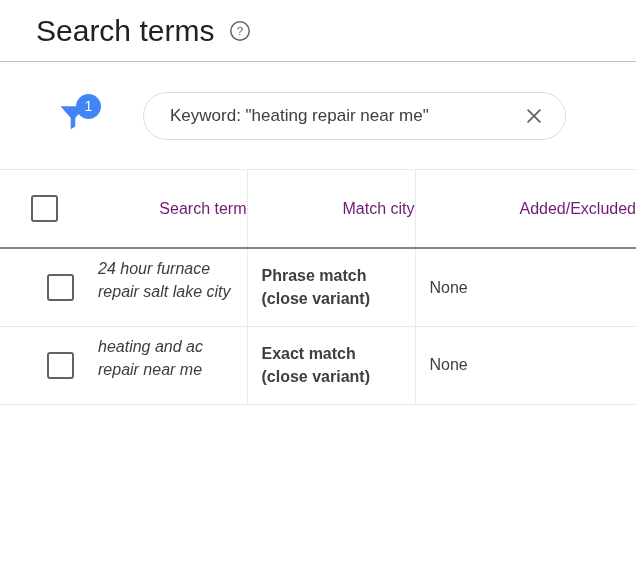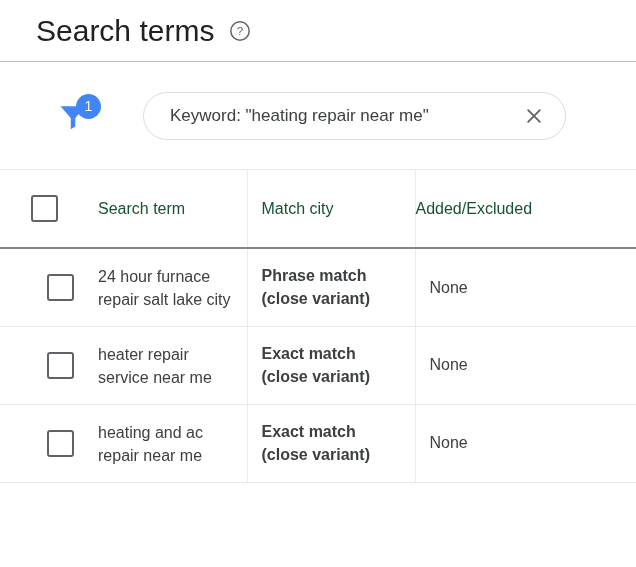--- a/index.html
+++ b/index.html
@@ -112,24 +112,24 @@
     border-collapse: collapse;
     table-layout: fixed;
   }
   .data-table col.c-check { width: 90px; }
   .data-table col.c-term  { width: 157px; }
   .data-table col.c-match { width: 168px; }
   .data-table col.c-added { width: 221px; }
 
   .data-table thead th {
     height: 78px;
-    text-align: left;
+    text-align: right;
     font-weight: 400;
     font-size: 16px;
-    color: #14532d;
+    color: #701a75;
     vertical-align: middle;
     padding: 0;
     border-bottom: 2px solid #80868b;
     border-right: 1px solid #e8eaed;
   }
   .data-table thead th.col-check { border-right: none; }
   .data-table thead th.col-added { border-right: none; }
   .data-table thead th.col-term  { padding-left: 8px; }
   .data-table thead th.col-match { padding-left: 14px; }
   .data-table thead th.col-added { }
@@ -138,21 +138,21 @@
     vertical-align: middle;
     padding: 16px;
     border-bottom: 1px solid #e8eaed;
     border-right: 1px solid #e8eaed;
     font-size: 16px;
     color: #3c4043;
     line-height: 1.45;
   }
   .data-table tbody td.col-check { border-right: none; }
   .data-table tbody td.col-added { border-right: none; }
-  .data-table tbody td.col-term  { padding: 16px 8px 8px 8px; vertical-align: top; }
+  .data-table tbody td.col-term  { padding: 8px 8px 8px 8px; vertical-align: top; font-style: italic; }
   .data-table tbody td.col-match { padding: 8px 10px 8px 14px; font-weight: bold; }
   .data-table tbody td.col-added { padding-left: 14px; }
 
   .data-table tbody tr { height: 78px; }
 
   .cell-check {
     display: flex;
     align-items: center;
     justify-content: flex-start;
     padding-left: 31px;
@@ -227,30 +227,20 @@
         <div class="cell-check">
           <span class="checkbox"></span>
         </div>
       </td>
       <td class="col-term">24 hour furnace repair salt lake city</td>
       <td class="col-match">Phrase match (close variant)</td>
       <td class="col-added">None</td>
     </tr>
 
 
-    <tr>
-      <td class="col-check">
-        <div class="cell-check">
-          <span class="checkbox"></span>
-        </div>
-      </td>
-      <td class="col-term">heater repair service near me</td>
-      <td class="col-match">Exact match (close variant)</td>
-      <td class="col-added">None</td>
-    </tr>
 
     <tr>
       <td class="col-check">
         <div class="cell-check">
           <span class="checkbox"></span>
         </div>
       </td>
       <td class="col-term">heating and ac repair near me</td>
       <td class="col-match">Exact match (close variant)</td>
       <td class="col-added">None</td>

